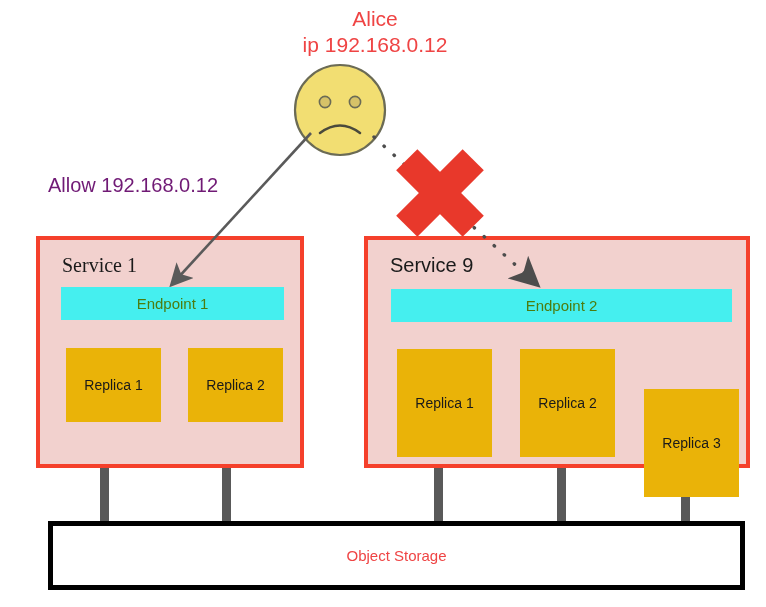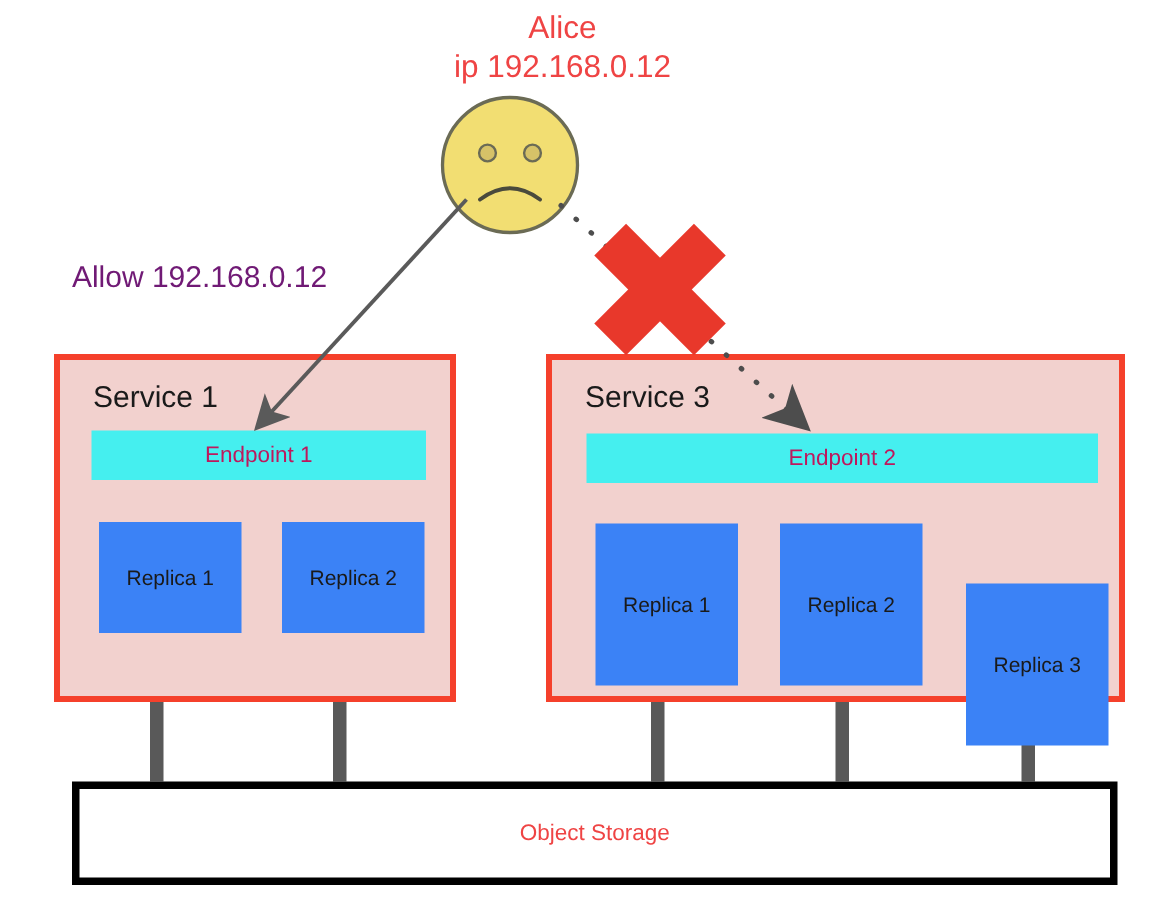--- a/index.html
+++ b/index.html
@@ -67,25 +67,25 @@
     color: #1a1a1a;
     white-space: nowrap;
   }
   .endpoint-bar {
     position: absolute;
     background: #45efef;
     display: flex;
     align-items: center;
     justify-content: center;
     font-size: 15px;
-    color: #be185d;
+    color: #4d7c0f;
   }
   .replica-box {
     position: absolute;
-    background: #3b82f6;
+    background: #eab308;
     display: flex;
     align-items: center;
     justify-content: center;
     font-size: 14px;
     color: #1a1a1a;
   }
   .connector {
     position: absolute;
     background: #595959;
     width: 9px;
@@ -133,28 +133,28 @@
       <circle cx="48" cy="48" r="45" fill="#f2de72" stroke="#6b6b55" stroke-width="2.2"></circle>
       <circle cx="33" cy="40" r="5.6" fill="#d6c268" stroke="#6b6b55" stroke-width="1.6"></circle>
       <circle cx="63" cy="40" r="5.6" fill="#d6c268" stroke="#6b6b55" stroke-width="1.6"></circle>
       <path d="M 28 71 Q 48 56 68 71" fill="none" stroke="#4a4a3c" stroke-width="2.6" stroke-linecap="round"></path>
     </svg>
   </div>
 
   <div class="abs allow-label">Allow 192.168.0.12</div>
 
   <div class="abs service-box" style="left:36px; top:236px; width:268px; height:232px;">
-    <div class="service-title" style="left:22px; top:14px;">Service 1</div>
+    <div class="service-title" style="left:22px; top:14px;font-family:Liberation Serif, serif;">Service 1</div>
     <div class="endpoint-bar" style="left:21px; top:47px; width:223px; height:33px;">Endpoint 1</div>
     <div class="replica-box" style="left:26px; top:108px; width:95px; height:74px;">Replica 1</div>
     <div class="replica-box" style="left:148px; top:108px; width:95px; height:74px;">Replica 2</div>
   </div>
 
   <div class="abs service-box" style="left:364px; top:236px; width:386px; height:232px;">
-    <div class="service-title" style="left:22px; top:14px;">Service 3</div>
+    <div class="service-title" style="left:22px; top:14px;">Service 9</div>
     <div class="endpoint-bar" style="left:23px; top:49px; width:341px; height:33px;">Endpoint 2</div>
     <div class="replica-box" style="left:29px; top:109px; width:95px; height:108px;">Replica 1</div>
     <div class="replica-box" style="left:152px; top:109px; width:95px; height:108px;">Replica 2</div>
     <div class="replica-box" style="left:276px; top:109px; width:95px; height:108px;margin-top:40px;">Replica 3</div>
   </div>
 
   <div class="abs storage-box" style="left:48px; top:521px; width:697px; height:69px;">Object Storage</div>
 
   <svg class="overlay">
     <defs>

